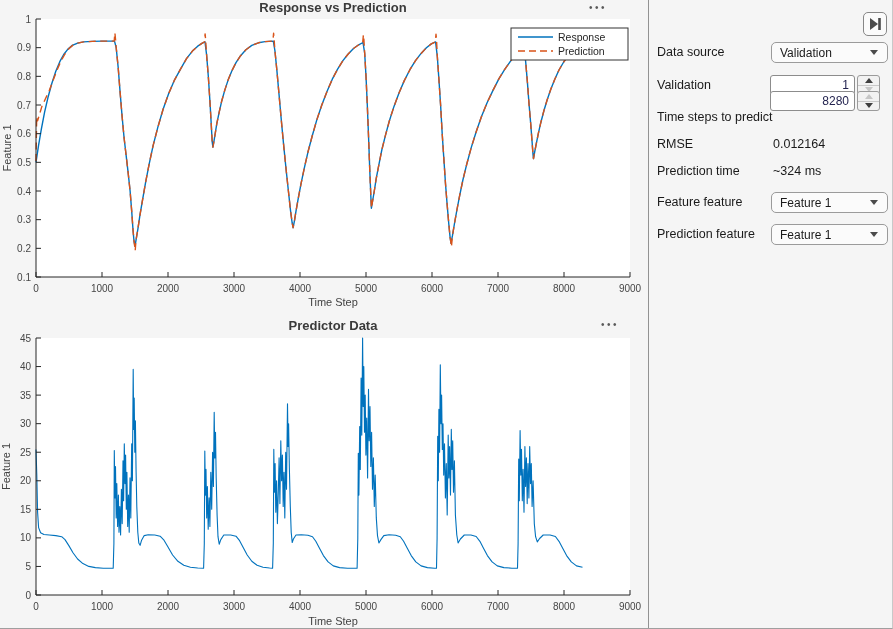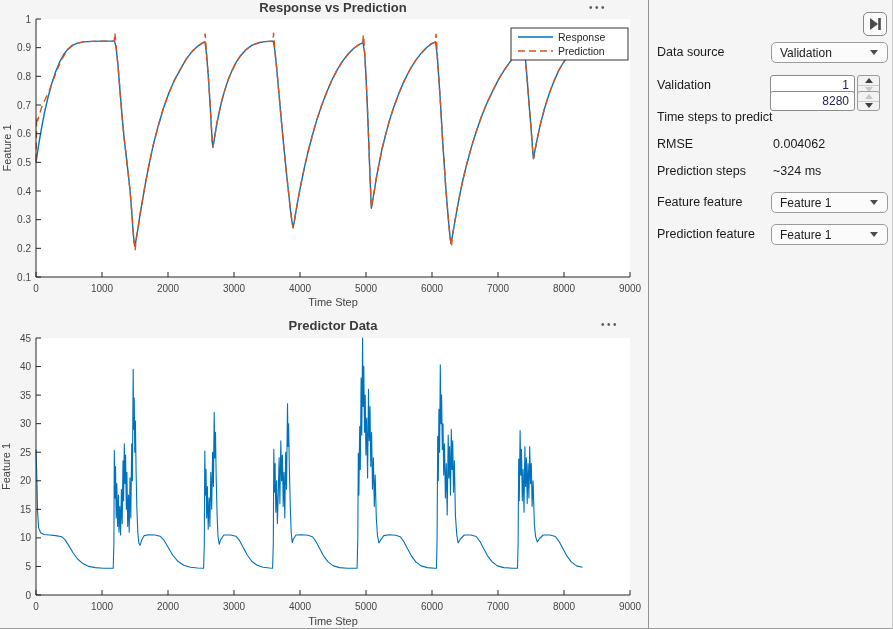--- a/index.html
+++ b/index.html
@@ -207,23 +207,23 @@
         <div class="spin-btn up off">
             <span class="tri-up"></span>
           </div>
         <div class="spin-btn down">
             <span class="tri-down"></span>
           </div>
       </div>
     </div>
 
     <span class="row-label" style="top:137px">RMSE</span>
-    <span class="value-text" style="top:137px">0.004062</span>
-
-    <span class="row-label" style="top:164px">Prediction steps</span>
+    <span class="value-text" style="top:137px">0.012164</span>
+
+    <span class="row-label" style="top:164px">Prediction time</span>
     <span class="value-text" style="top:164px">~324 ms</span>
 
     <span class="row-label" style="top:195px">Feature feature</span>
     <div class="dropdown" style="top:192px">
       <span class="dd-text">Feature 1</span>
       <span class="dd-arrow"></span>
     </div>
 
     <span class="row-label" style="top:227px">Prediction feature</span>
     <div class="dropdown" style="top:224px">

